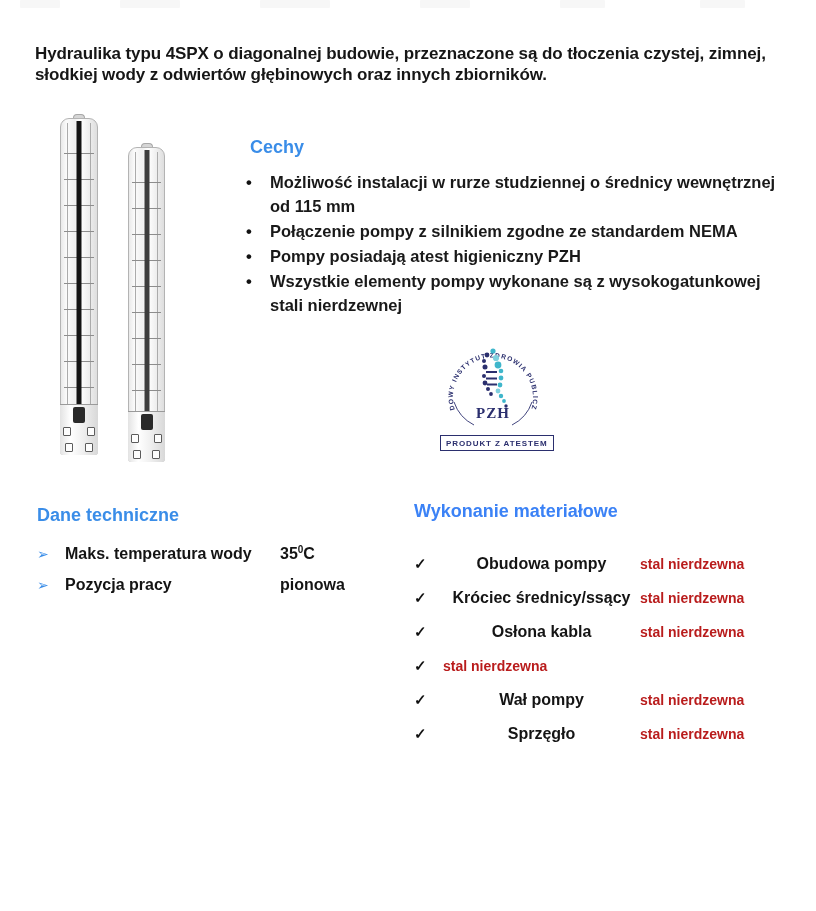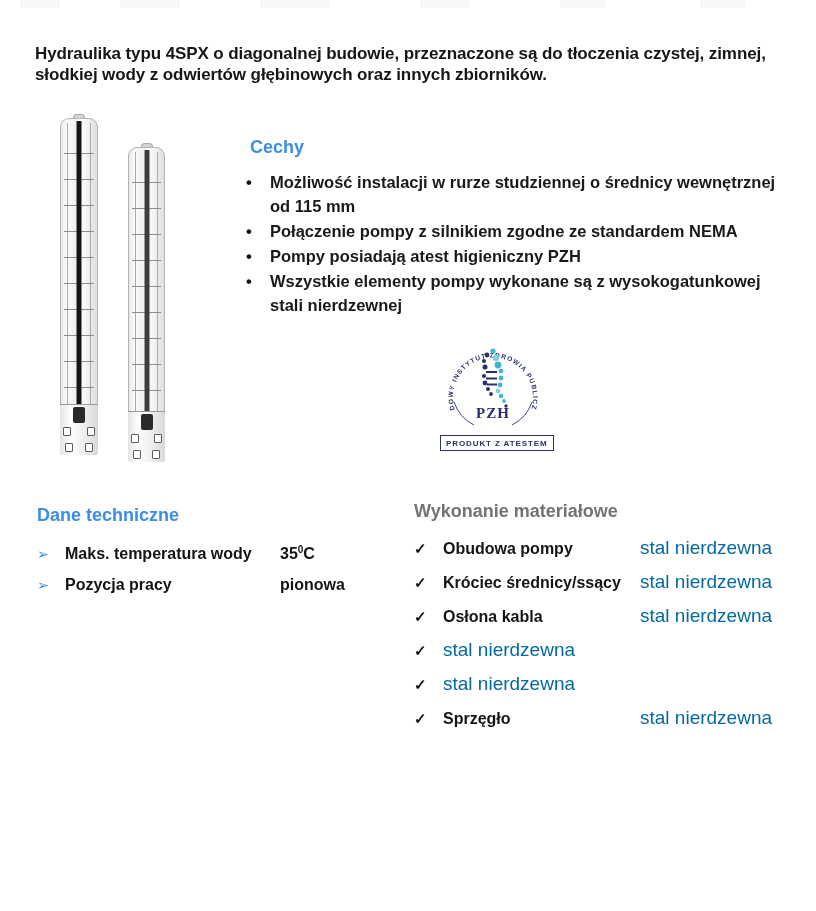--- a/index.html
+++ b/index.html
@@ -58,25 +58,25 @@
   .tech{position:absolute;left:37px;top:500px;width:350px;}
   .tech h2{margin:4px 0 14px 0;font-size:18px;line-height:22px;font-weight:700;color:#3a8de8;}
   .tech .row{display:grid;grid-template-columns:28px 215px auto;align-items:baseline;margin-bottom:11px;}
   .tech .arrow{color:#3a8de8;font-size:14px;line-height:20px;}
   .tech .label{font-size:16px;font-weight:700;line-height:20px;color:#141414;}
   .tech .value{font-size:16px;font-weight:700;line-height:20px;color:#141414;}
   .tech sup{font-size:10px;}
 
   
   .materials{position:absolute;left:414px;top:500px;width:380px;}
-  .materials h2{margin:0 0 16px 0;font-size:18px;line-height:22px;font-weight:700;color:#737373;}
+  .materials h2{margin:0 0 32px 0;font-size:18px;line-height:22px;font-weight:700;color:#3b82f6;}
   .materials .row{display:grid;grid-template-columns:29px 197px auto;align-items:baseline;margin-bottom:14px;}
   .materials .check{color:#111;font-size:15px;font-weight:700;line-height:19px;}
-  .materials .label{font-size:16px;font-weight:700;line-height:19px;color:#141414;}
-  .materials .value{font-size:19px;font-weight:400;line-height:19px;color:#0369a1;}
+  .materials .label{font-size:16px;font-weight:700;line-height:19px;color:#141414;text-align:center;}
+  .materials .value{font-size:14px;font-weight:700;line-height:19px;color:#b91c1c;}
 </style>
 </head>
 <body>
 
 <div class="canvas">
 
   <div class="top-artifacts">
     <span style="left:20px;width:40px"></span>
       <span style="left:120px;width:60px"></span>
     <span style="left:260px;width:70px"></span>
@@ -210,20 +210,21 @@
       <span class="check">✓</span>
       <span class="label">Osłona kabla</span>
       <span class="value">stal nierdzewna</span>
     </div>
     <div class="row">
       <span class="check">✓</span>
       <span class="value">stal nierdzewna</span>
     </div>
     <div class="row">
       <span class="check">✓</span>
+      <span class="label">Wał pompy</span>
       <span class="value">stal nierdzewna</span>
     </div>
     <div class="row">
       <span class="check">✓</span>
       <span class="label">Sprzęgło</span>
       <span class="value">stal nierdzewna</span>
     </div>
   </div>
 
 </div>

